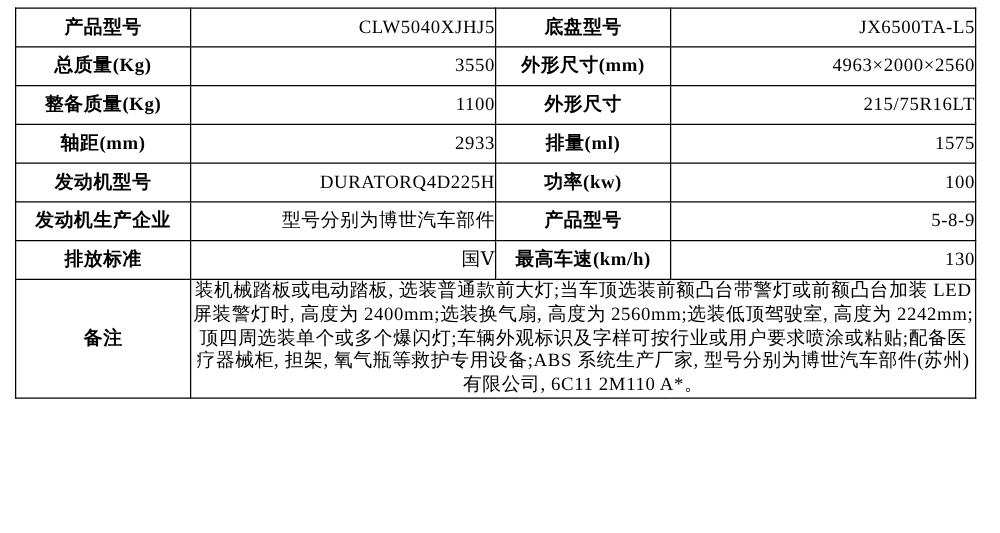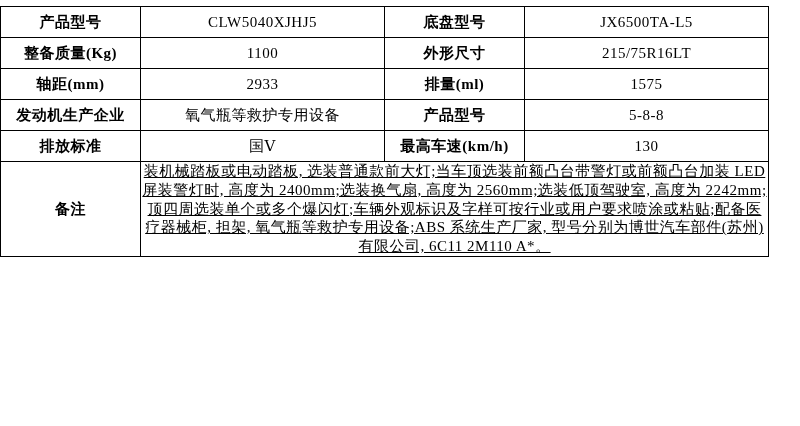--- a/index.html
+++ b/index.html
@@ -11,21 +11,21 @@
     font-family: "Liberation Serif", "DejaVu Serif", serif;
     color: #000000;
     width: 800px;
     height: 426px;
     overflow: hidden;
   }
   .spec-table {
     border-collapse: collapse;
     table-layout: fixed;
     width: 768px;
-    margin: 6px 16px 0 0;
+    margin: 6px 16px 0 12px;
     border: 1px solid #000;
   }
   .spec-table td {
     border: 1px solid #000;
     text-align: center;
     vertical-align: middle;
     font-size: 15px;
     padding: 0;
     height: 30px;
     line-height: 1.25;
@@ -33,70 +33,82 @@
   }
   .col-label { width: 140px; }
   .col-value { width: 244px; }
   .col-label2 { width: 140px; }
   .col-value2 { width: 244px; }
   td.label {
     font-weight: bold;
   }
   td.value {
     font-weight: normal;
+    text-align: right;
   }
   .note-label {
     font-weight: bold;
     font-size: 15px;
     font-family: Liberation Serif, serif;
   }
   .note-cell {
     text-align: left;
     vertical-align: middle;
     padding: 6px 8px 6px 10px;
     font-size: 14.5px;
     line-height: 1.55;
     letter-spacing: 0.2px;
-    text-decoration: underline;
   }
 </style>
 </head>
 <body>
 
 <table class="spec-table">
   <colgroup>
     <col class="col-label">
     <col class="col-value">
     <col class="col-label2">
     <col class="col-value2">
   </colgroup>
   <tbody>
     <tr>
       <td class="label">产品型号</td>
       <td class="value">CLW5040XJHJ5</td>
       <td class="label">底盘型号</td>
       <td class="value">JX6500TA-L5</td>
     </tr>
     <tr>
+      <td class="label">总质量(Kg)</td>
+      <td class="value">3550</td>
+      <td class="label">外形尺寸(mm)</td>
+      <td class="value">4963×2000×2560</td>
+    </tr>
+    <tr>
       <td class="label">整备质量(Kg)</td>
       <td class="value">1100</td>
       <td class="label">外形尺寸</td>
       <td class="value">215/75R16LT</td>
     </tr>
     <tr>
       <td class="label">轴距(mm)</td>
       <td class="value">2933</td>
       <td class="label">排量(ml)</td>
       <td class="value">1575</td>
     </tr>
     <tr>
+      <td class="label">发动机型号</td>
+      <td class="value">DURATORQ4D225H</td>
+      <td class="label">功率(kw)</td>
+      <td class="value">100</td>
+    </tr>
+    <tr>
       <td class="label">发动机生产企业</td>
-      <td class="value">氧气瓶等救护专用设备</td>
+      <td class="value">型号分别为博世汽车部件</td>
       <td class="label">产品型号</td>
-      <td class="value">5-8-8</td>
+      <td class="value">5-8-9</td>
     </tr>
     <tr>
       <td class="label">排放标准</td>
       <td class="value">国Ⅴ</td>
       <td class="label">最高车速(km/h)</td>
       <td class="value">130</td>
     </tr>
     <tr>
       <td class="note-label">备注</td>
       <td class="note-cell" colspan="3">装机械踏板或电动踏板, 选装普通款前大灯;当车顶选装前额凸台带警灯或前额凸台加装 LED 屏装警灯时, 高度为 2400mm;选装换气扇, 高度为 2560mm;选装低顶驾驶室, 高度为 2242mm;顶四周选装单个或多个爆闪灯;车辆外观标识及字样可按行业或用户要求喷涂或粘贴;配备医疗器械柜, 担架, 氧气瓶等救护专用设备;ABS 系统生产厂家, 型号分别为博世汽车部件(苏州)有限公司, 6C11  2M110 A*。</td>

